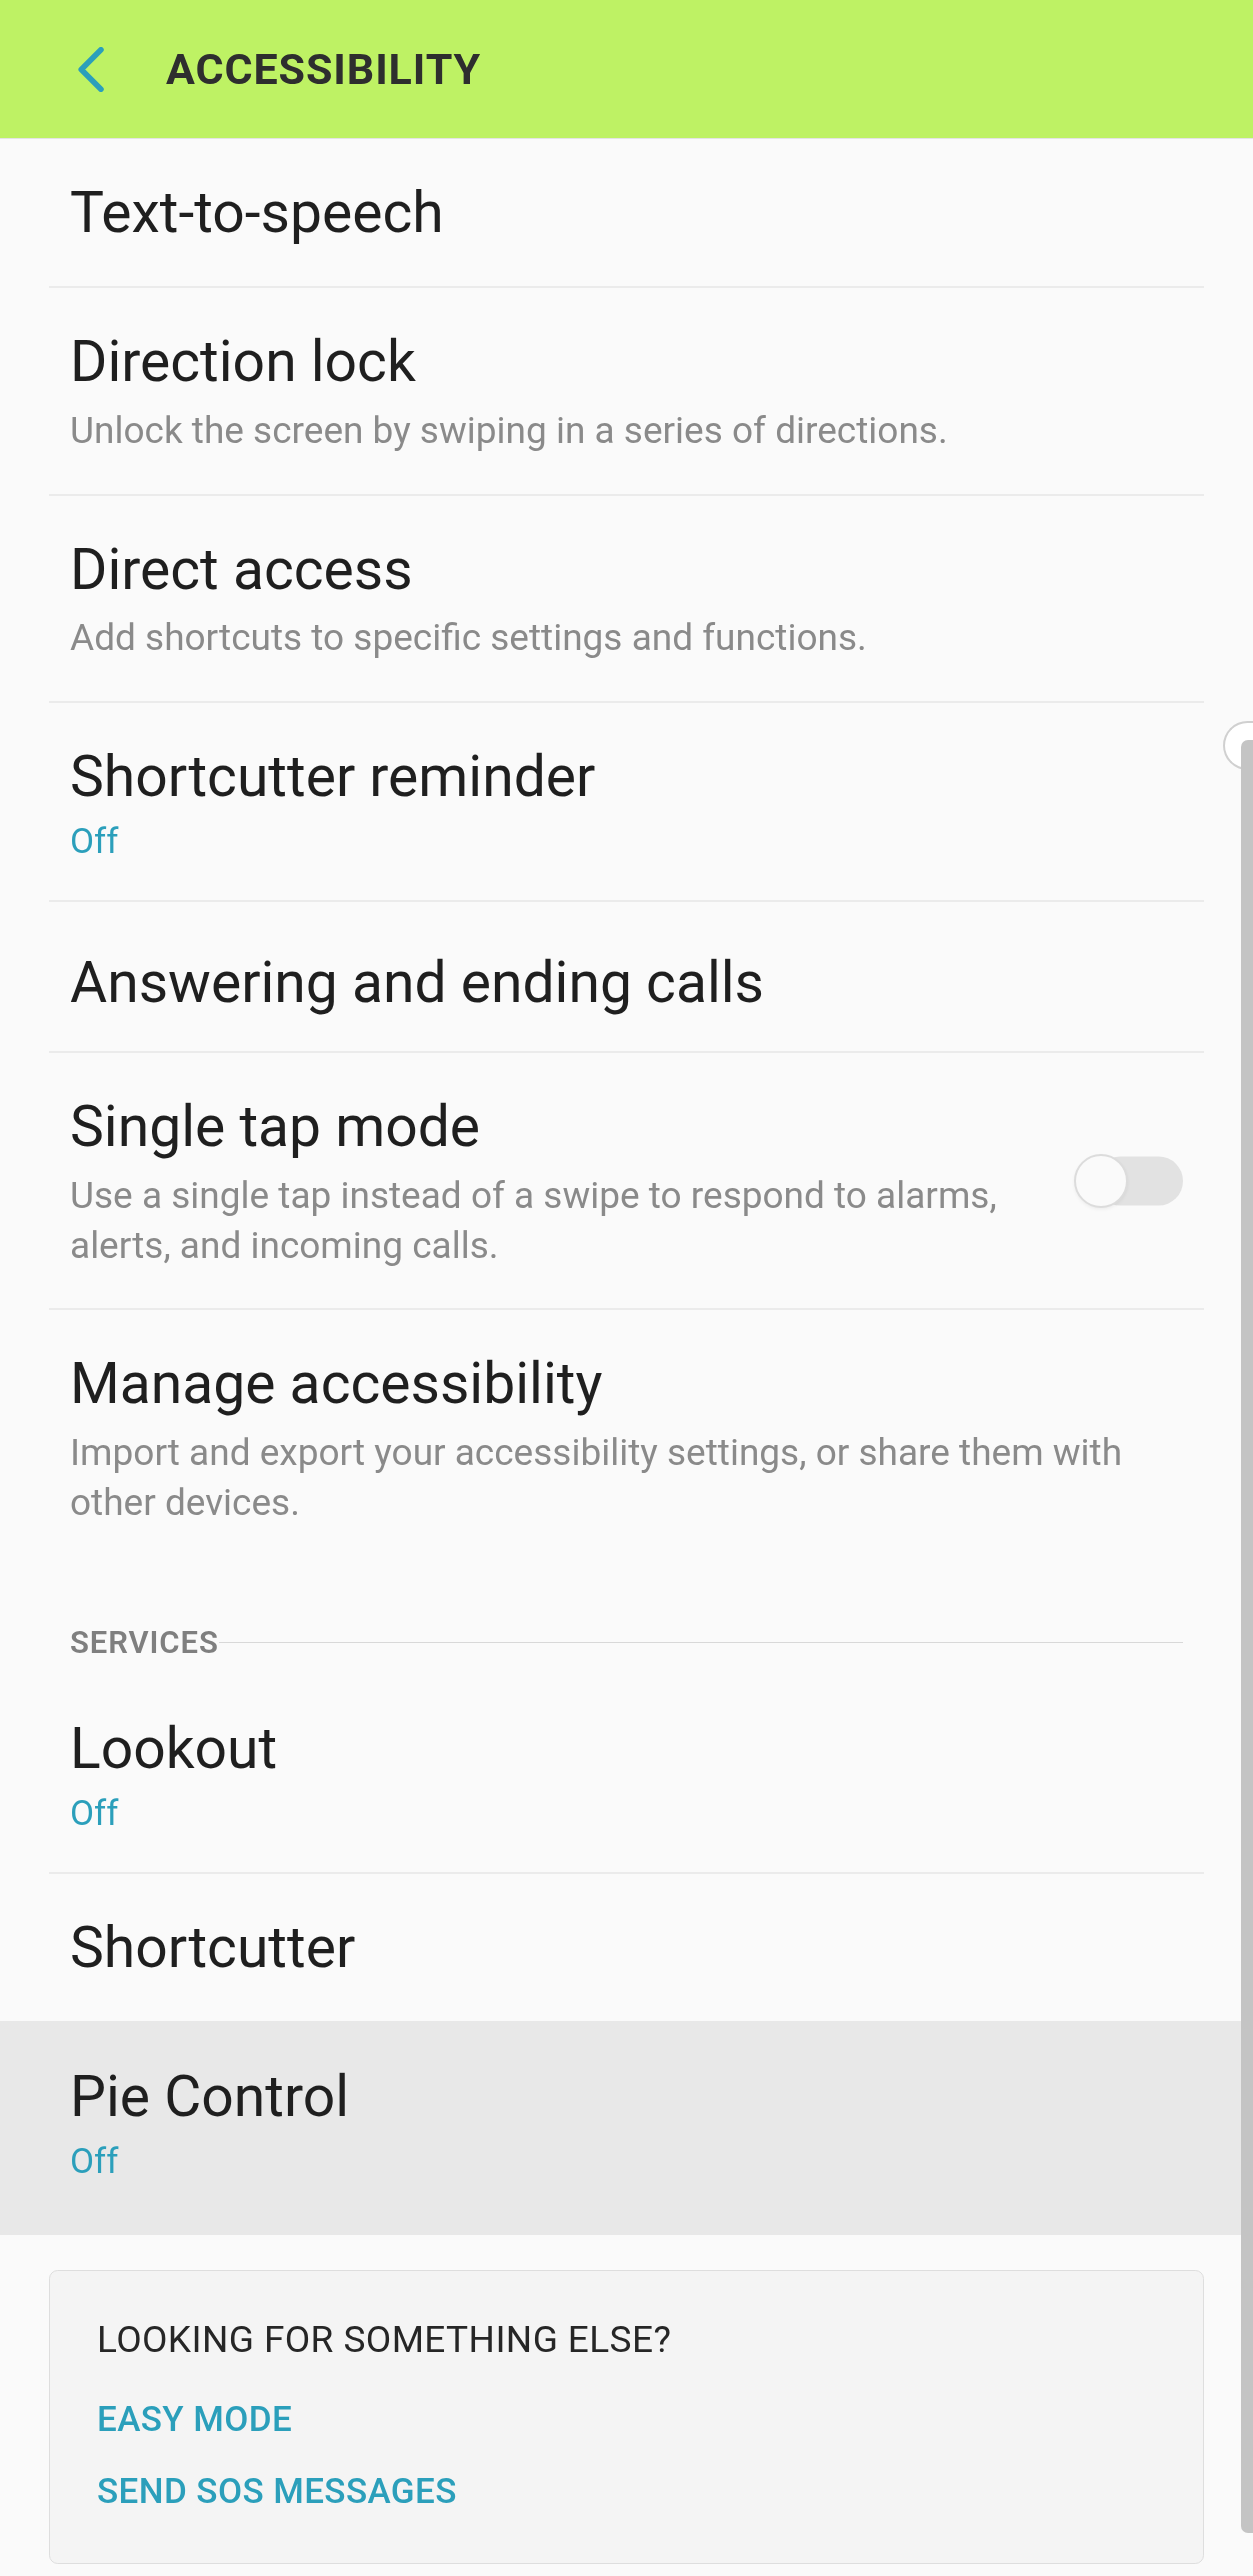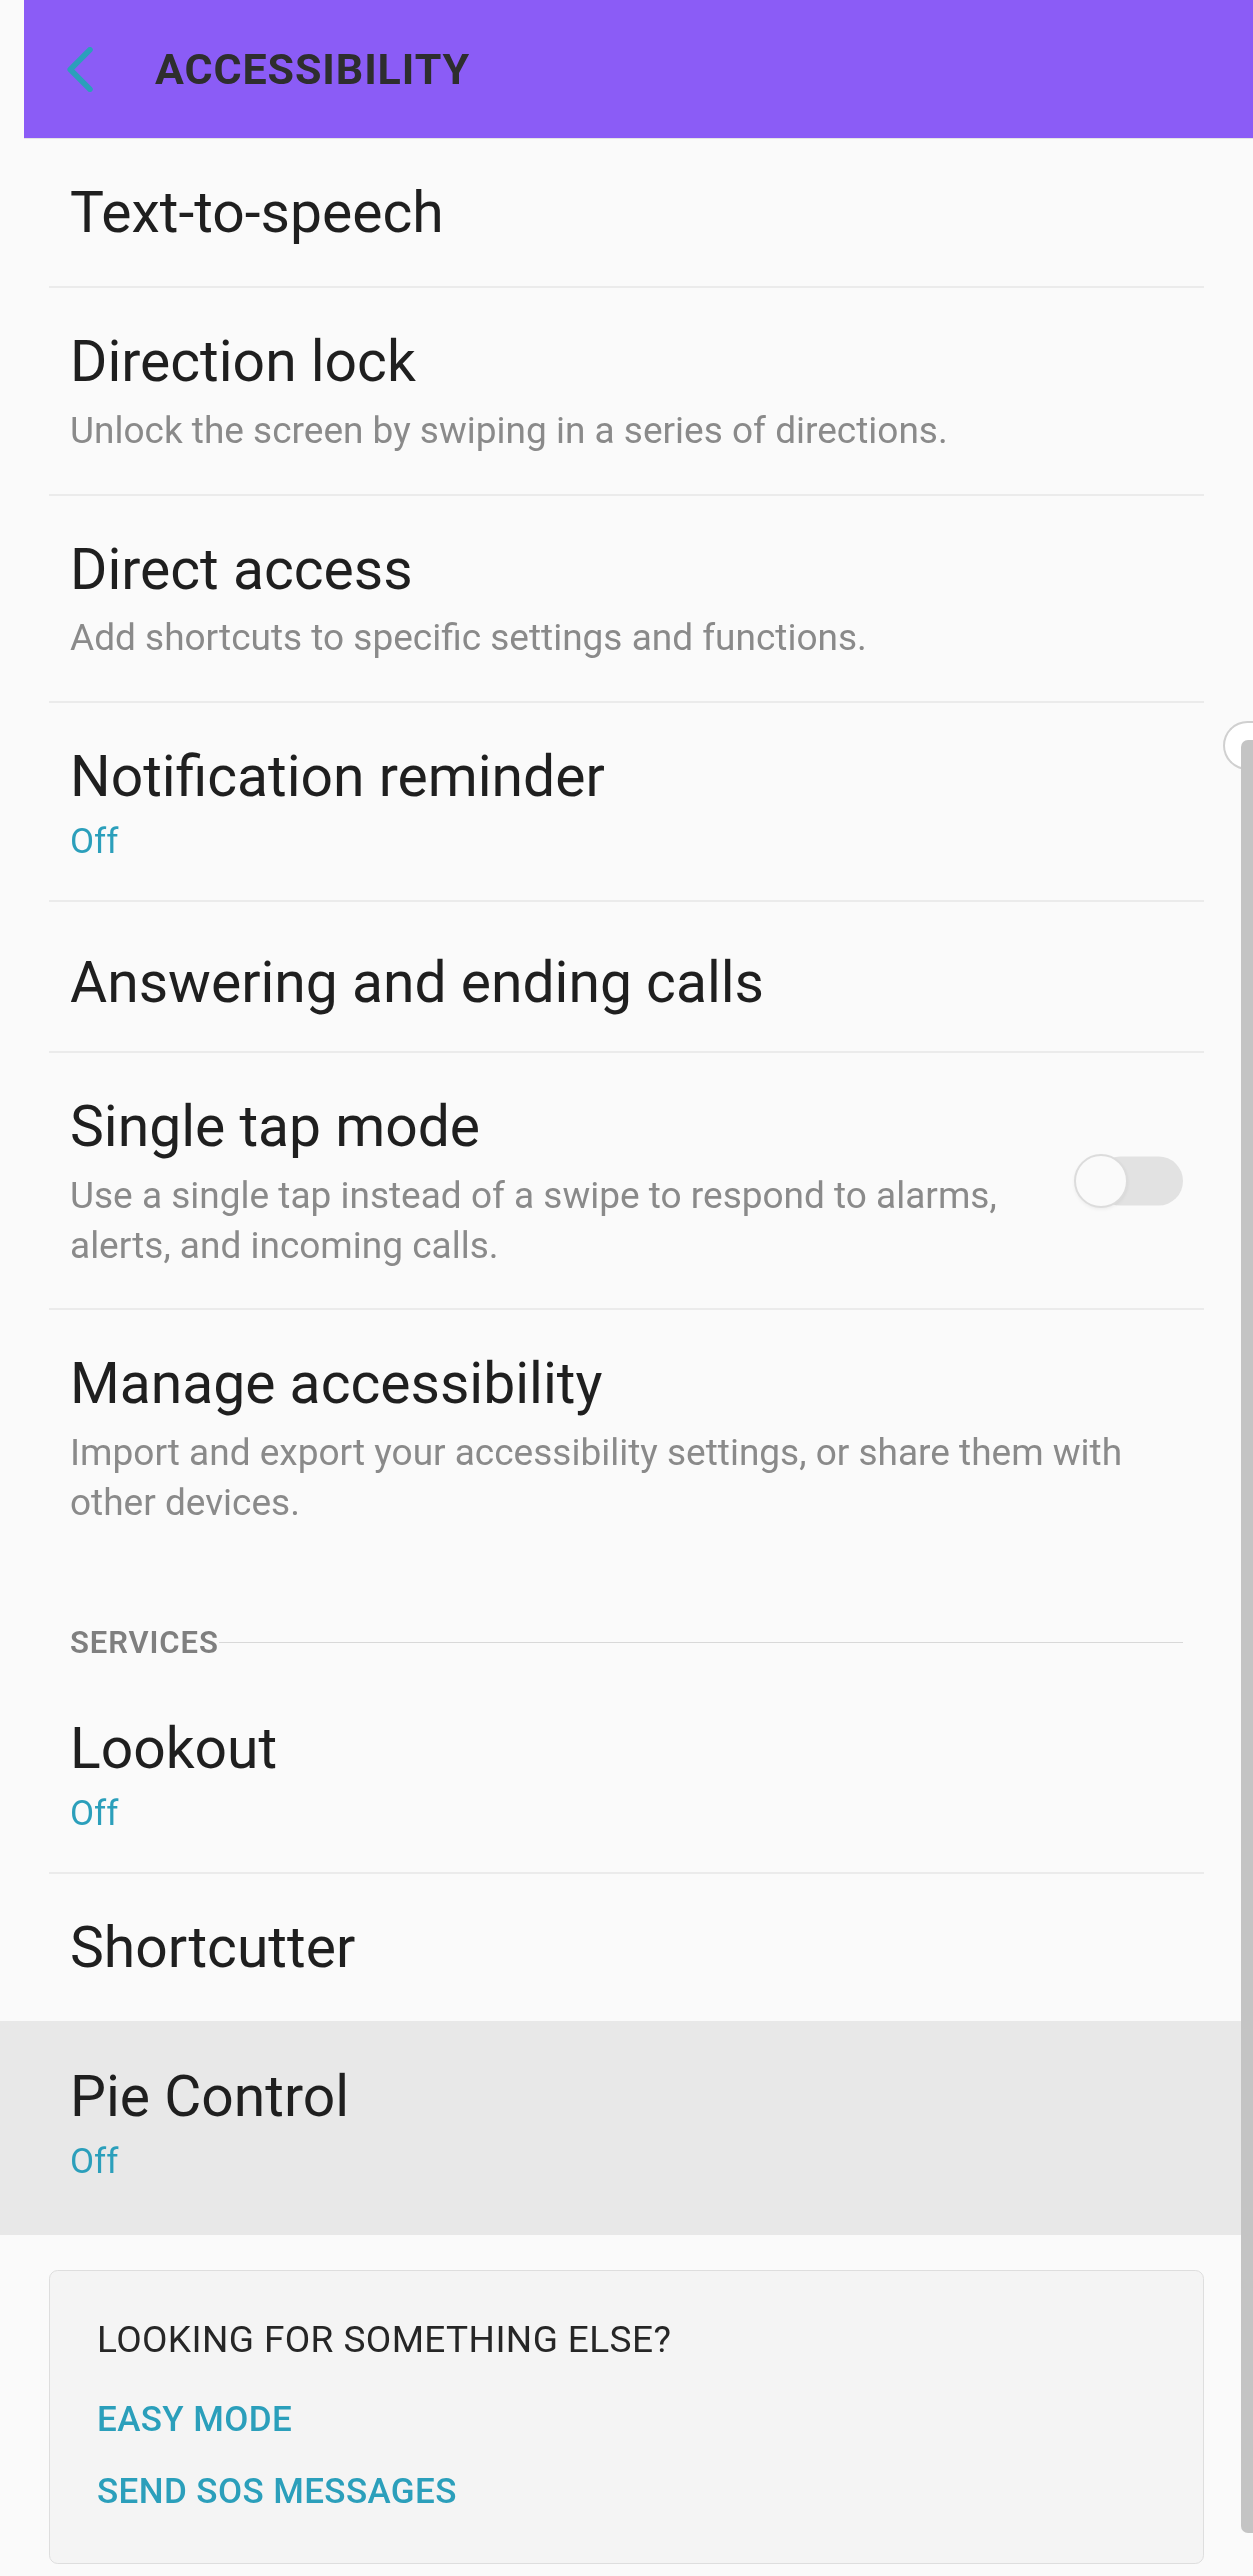--- a/index.html
+++ b/index.html
@@ -14,24 +14,23 @@
   .screen {
     width: 1253px;
     height: 2576px;
     position: relative;
     background: #fafafa;
   }
   .header {
     height: 139px;
     display: flex;
     align-items: center;
-    padding: 0 35px 0 35px;
+    padding: 0 35px 0 70px;
     border-bottom: 1.7px solid #e4e4e4;
-    background: #8b5cf6;
-    margin-left: 24px;
+    background: #bef264;
   }
   .back-icon {
     width: 44px;
     height: 44px;
     display: flex;
     align-items: center;
     justify-content: center;
     margin-right: 52px;
   }
   .back-icon svg { width: 35px; height: 45px; }
@@ -215,21 +214,21 @@
     <div class="row">
       <div class="row-inner">
         <div class="row-title">Direct access</div>
         <div class="row-sub">Add shortcuts to specific settings and functions.</div>
       </div>
     </div>
     <div class="divider"></div>
 
     <div class="row">
       <div class="row-inner">
-        <div class="row-title">Notification reminder</div>
+        <div class="row-title">Shortcutter reminder</div>
         <div class="row-status">Off</div>
       </div>
     </div>
     <div class="divider"></div>
 
     <div class="row">
       <div class="row-inner" style="padding-top:45px;padding-bottom:33px;">
         <div class="row-title">Answering and ending calls</div>
       </div>
     </div>

